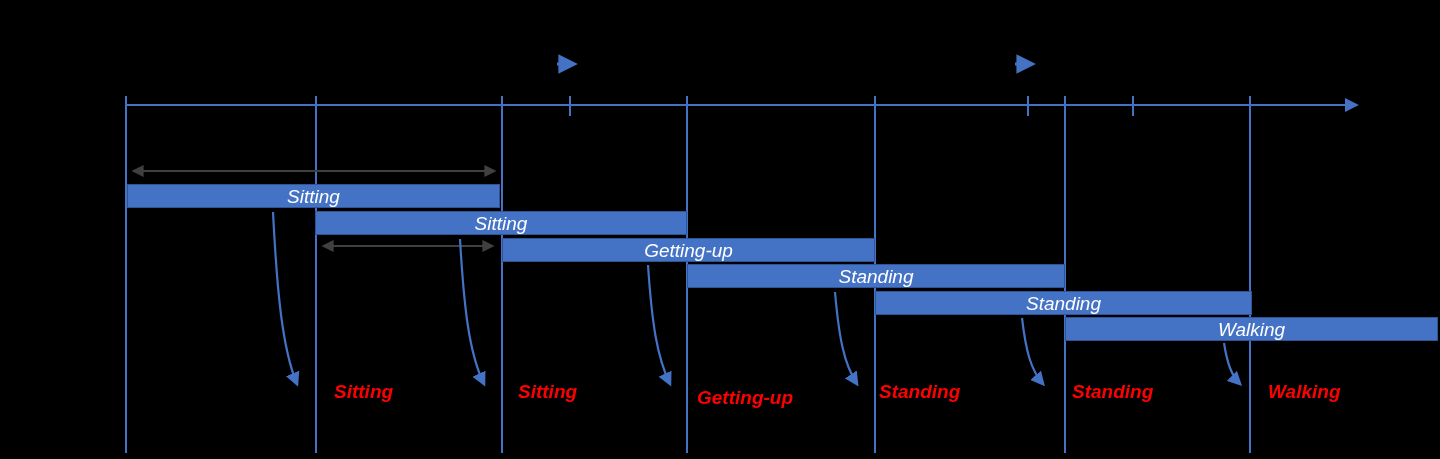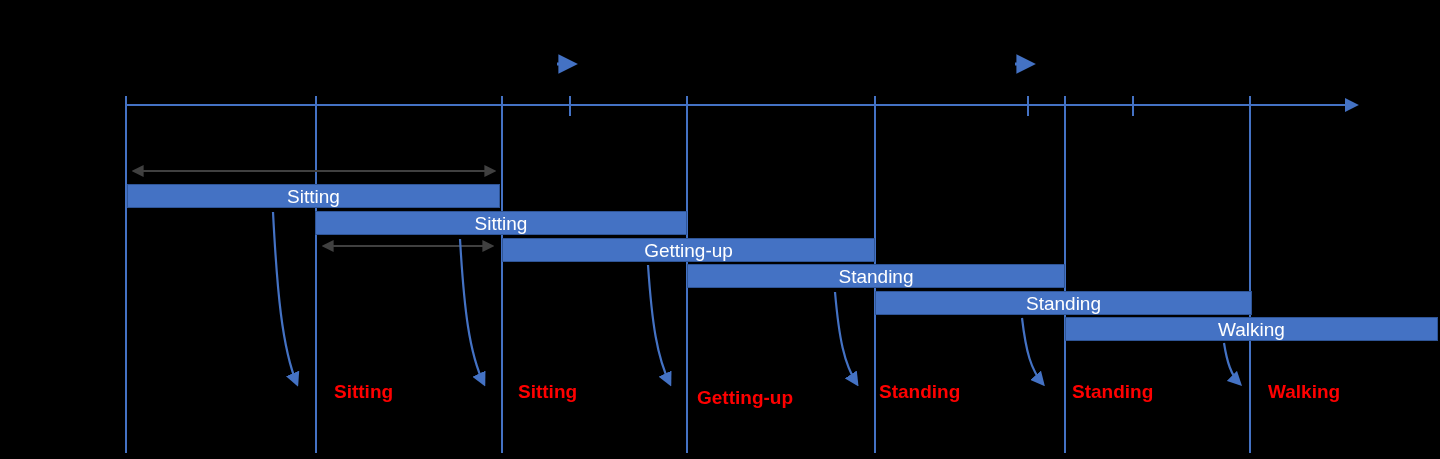--- a/index.html
+++ b/index.html
@@ -2,20 +2,21 @@
 <html><head>
 <meta charset="utf-8">
 <style>
   html,body { margin:0; padding:0; background:#000; }
   .canvas {
     position:relative;
     width:1440px; height:459px;
     background:#000000;
     overflow:hidden;
     font-family:"Liberation Sans", sans-serif;
+    font-style:italic;
   }
   .overlay-svg { position:absolute; left:0; top:0; width:1440px; height:459px; }
   .bar {
     position:absolute;
     height:24px;
     box-sizing:border-box;
     background:#4472C4;
     border:1.5px solid #2F5597;
     display:flex;
     align-items:center;

